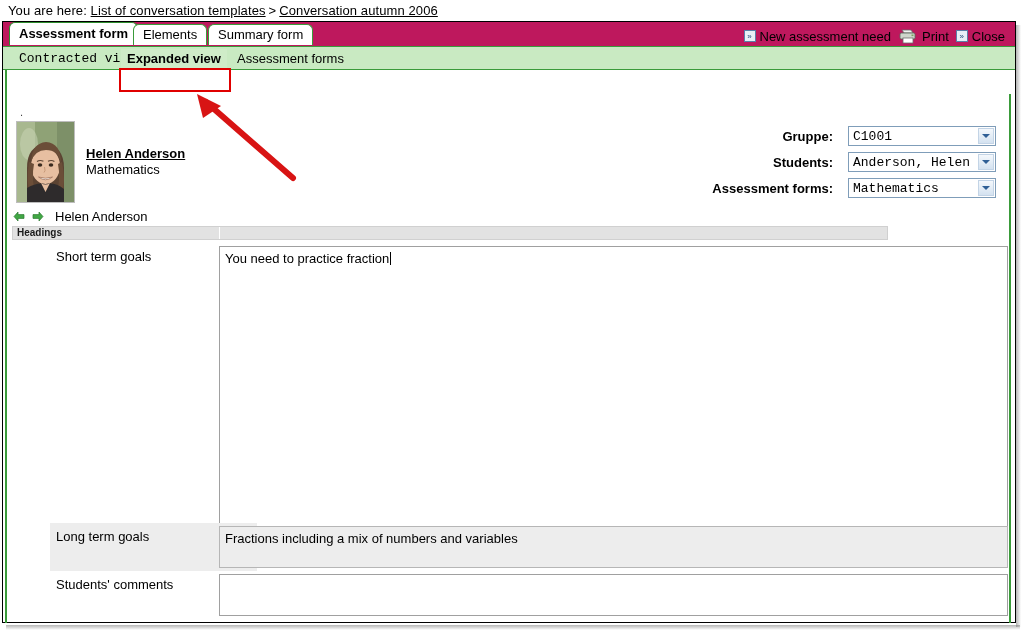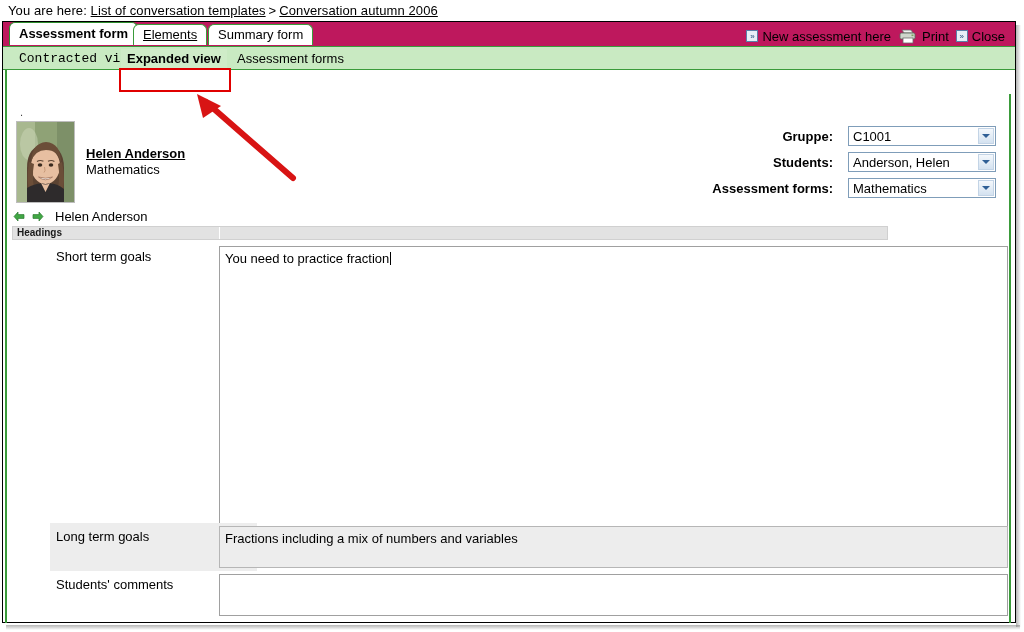--- a/index.html
+++ b/index.html
@@ -207,20 +207,21 @@
     box-sizing: border-box;
     font-size: 13px;
     color: #000;
     cursor: pointer;
   }
   .sel-box .val {
     position: absolute;
     left: 4px; top: 1px;
     line-height: 17px;
     white-space: nowrap;
+    font-family: Liberation Mono, monospace;
   }
   .sel-box .arrow {
     position: absolute;
     right: 1px; top: 1px;
     width: 16px; height: 16px;
     background: linear-gradient(to bottom, #f4f8fc, #d4e2f0);
     border: 1px solid #c3d4e6;
     box-sizing: border-box;
   }
   .sel-box .arrow::after {
@@ -329,28 +330,28 @@
 
   <div class="breadcrumb">
     <span>You are here:</span>
     <a href="#">List of conversation templates</a><span class="bc-sep">&gt;</span><a href="#">Conversation autumn 2006</a>
   </div>
 
   <div class="window">
 
     <div class="tabrow">
       <div class="tab active" style="left:6px;">Assessment form</div>
-      <div class="tab" style="left:130px;text-decoration:underline;">Elements</div>
+      <div class="tab" style="left:130px;">Elements</div>
       <div class="tab" style="left:205px;">Summary form</div>
     </div>
 
     <div class="actions">
       <div class="action">
         <span class="ico-chev">»</span>
-        <span>New assessment here</span>
+        <span>New assessment need</span>
       </div>
       <div class="action">
         <span class="ico-print">
           <svg width="20" height="15" viewBox="0 0 20 15">
             <path d="M4 1 L13 1 L15 4 L6 4 Z" fill="#f2f2f2" stroke="#6b6b6b" stroke-width="0.8"></path>
             <rect x="2" y="4" width="15" height="6" rx="1.5" fill="#cfd6cc" stroke="#5d6b5d" stroke-width="0.9"></rect>
             <rect x="5" y="9" width="10" height="5" fill="#ffffff" stroke="#6b6b6b" stroke-width="0.8"></rect>
             <rect x="13.5" y="5.5" width="2" height="1.6" fill="#7aa35e"></rect>
           </svg>
         </span>

